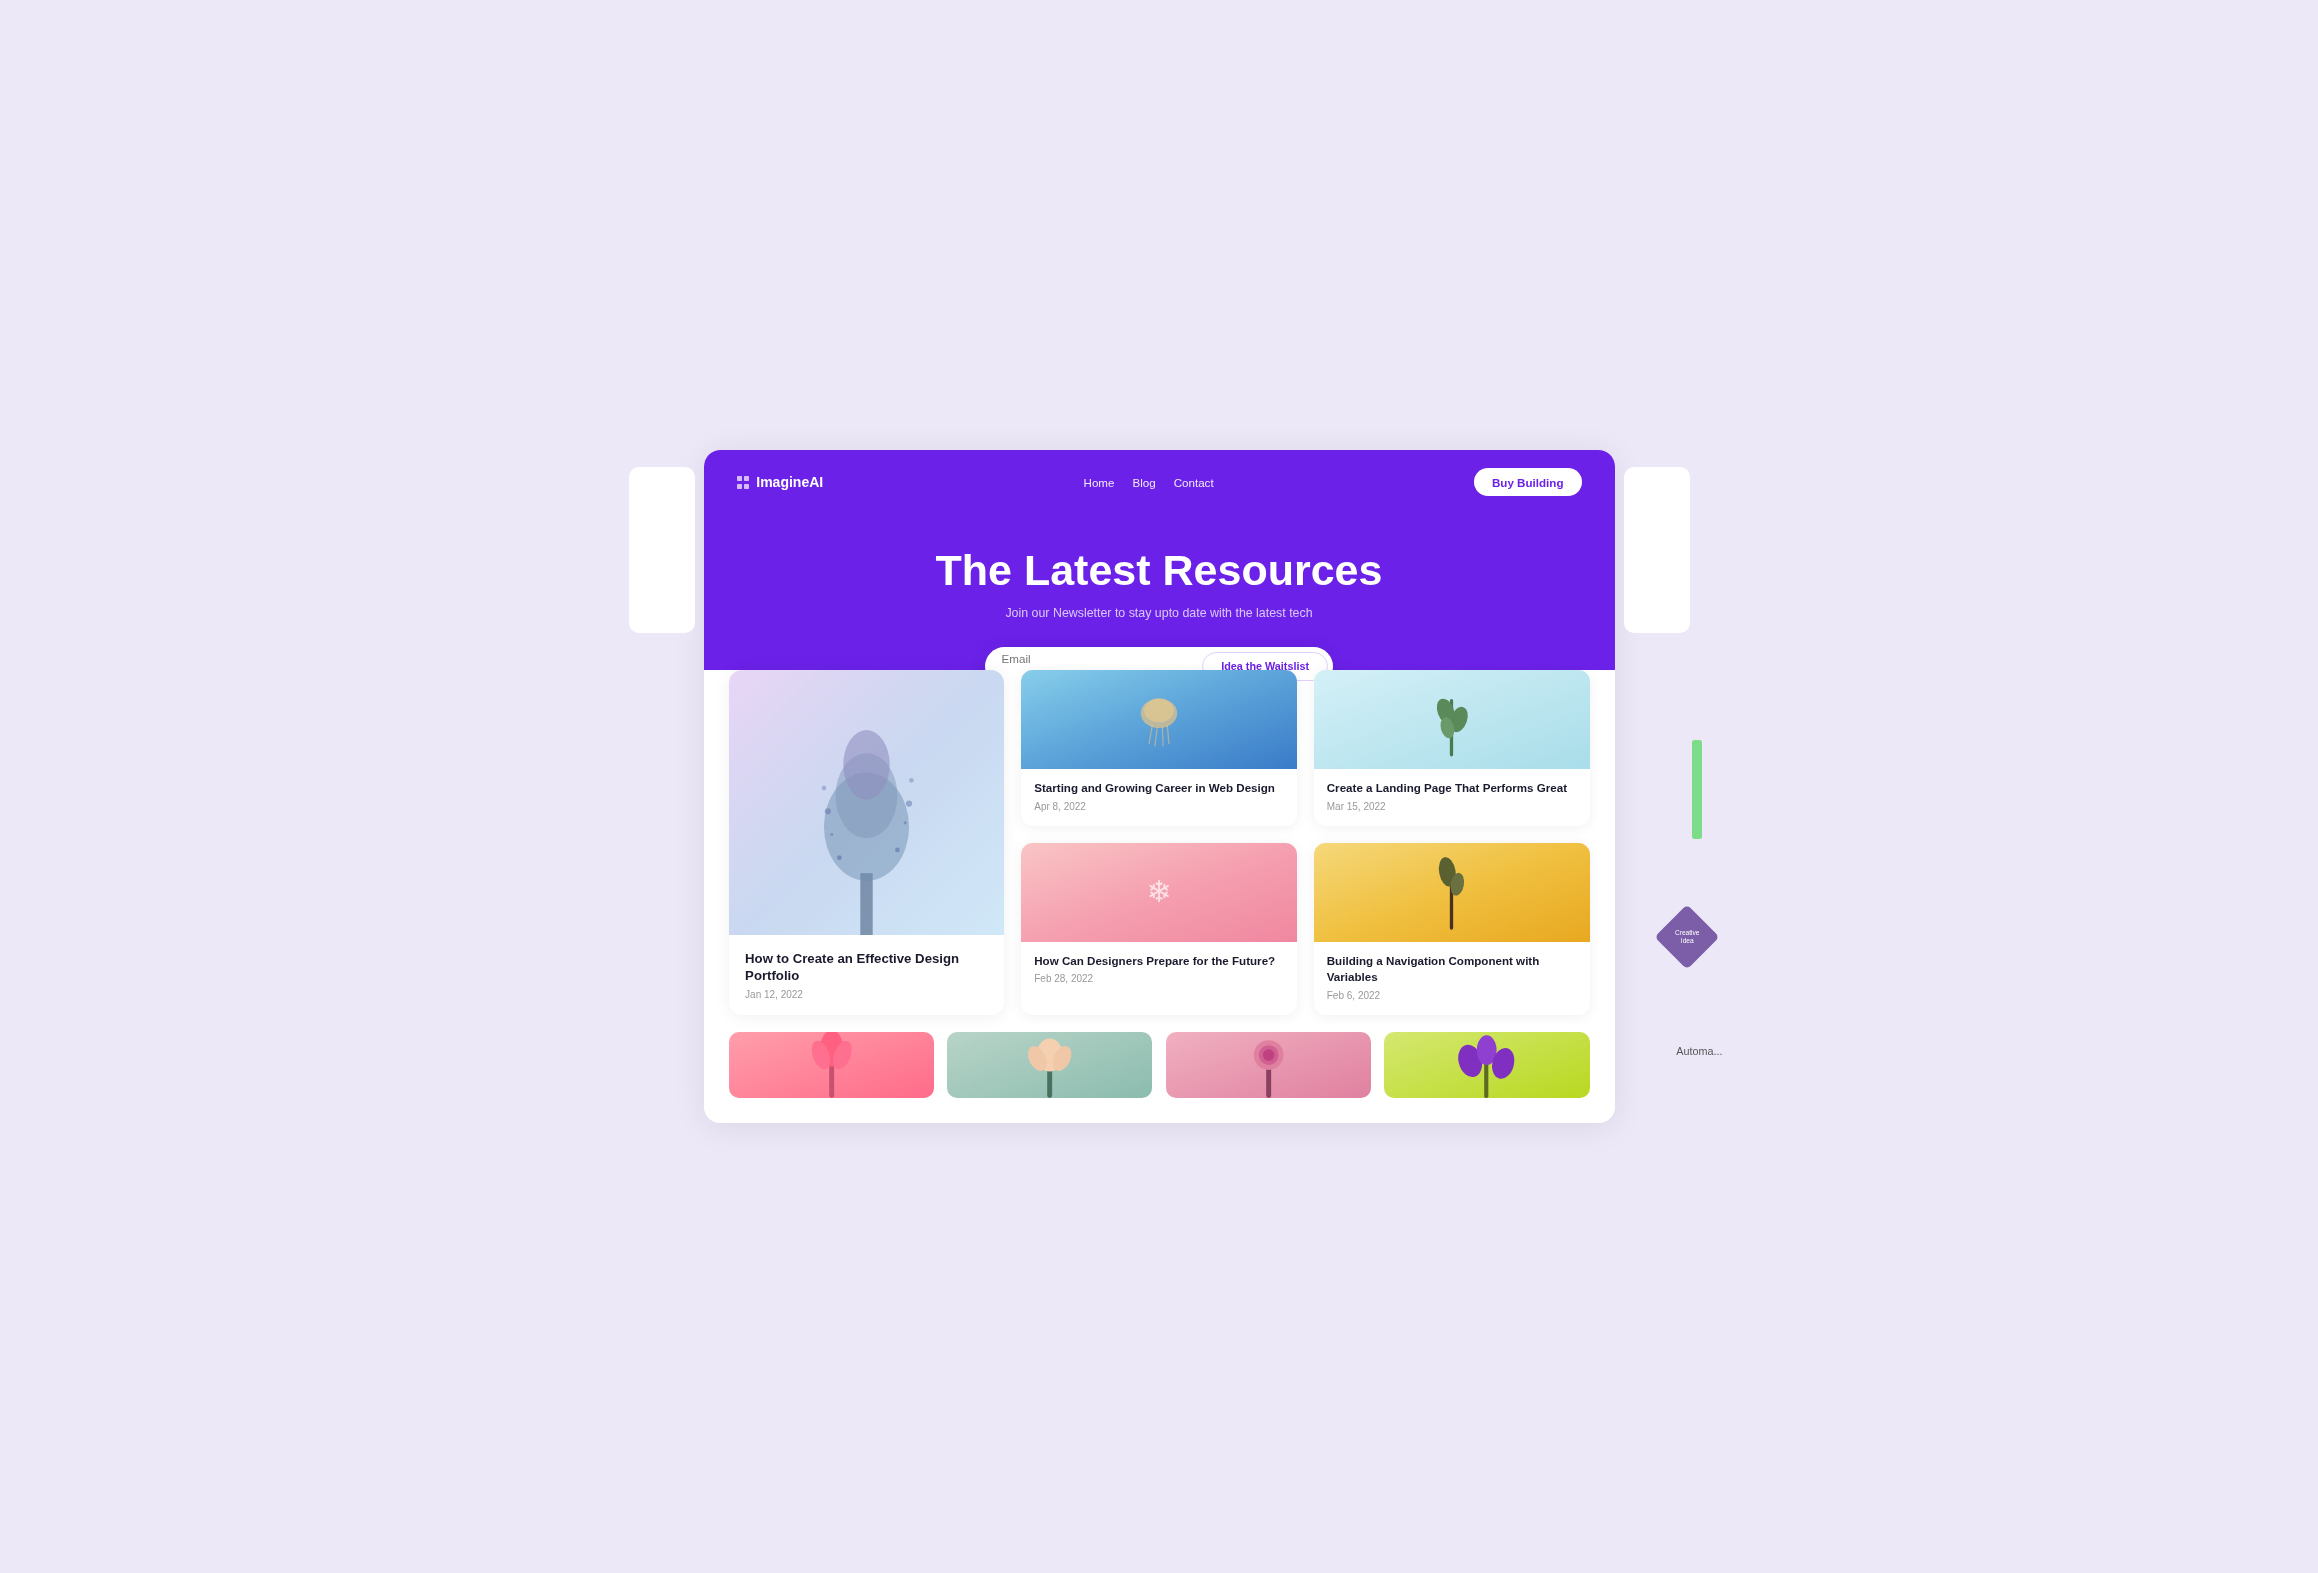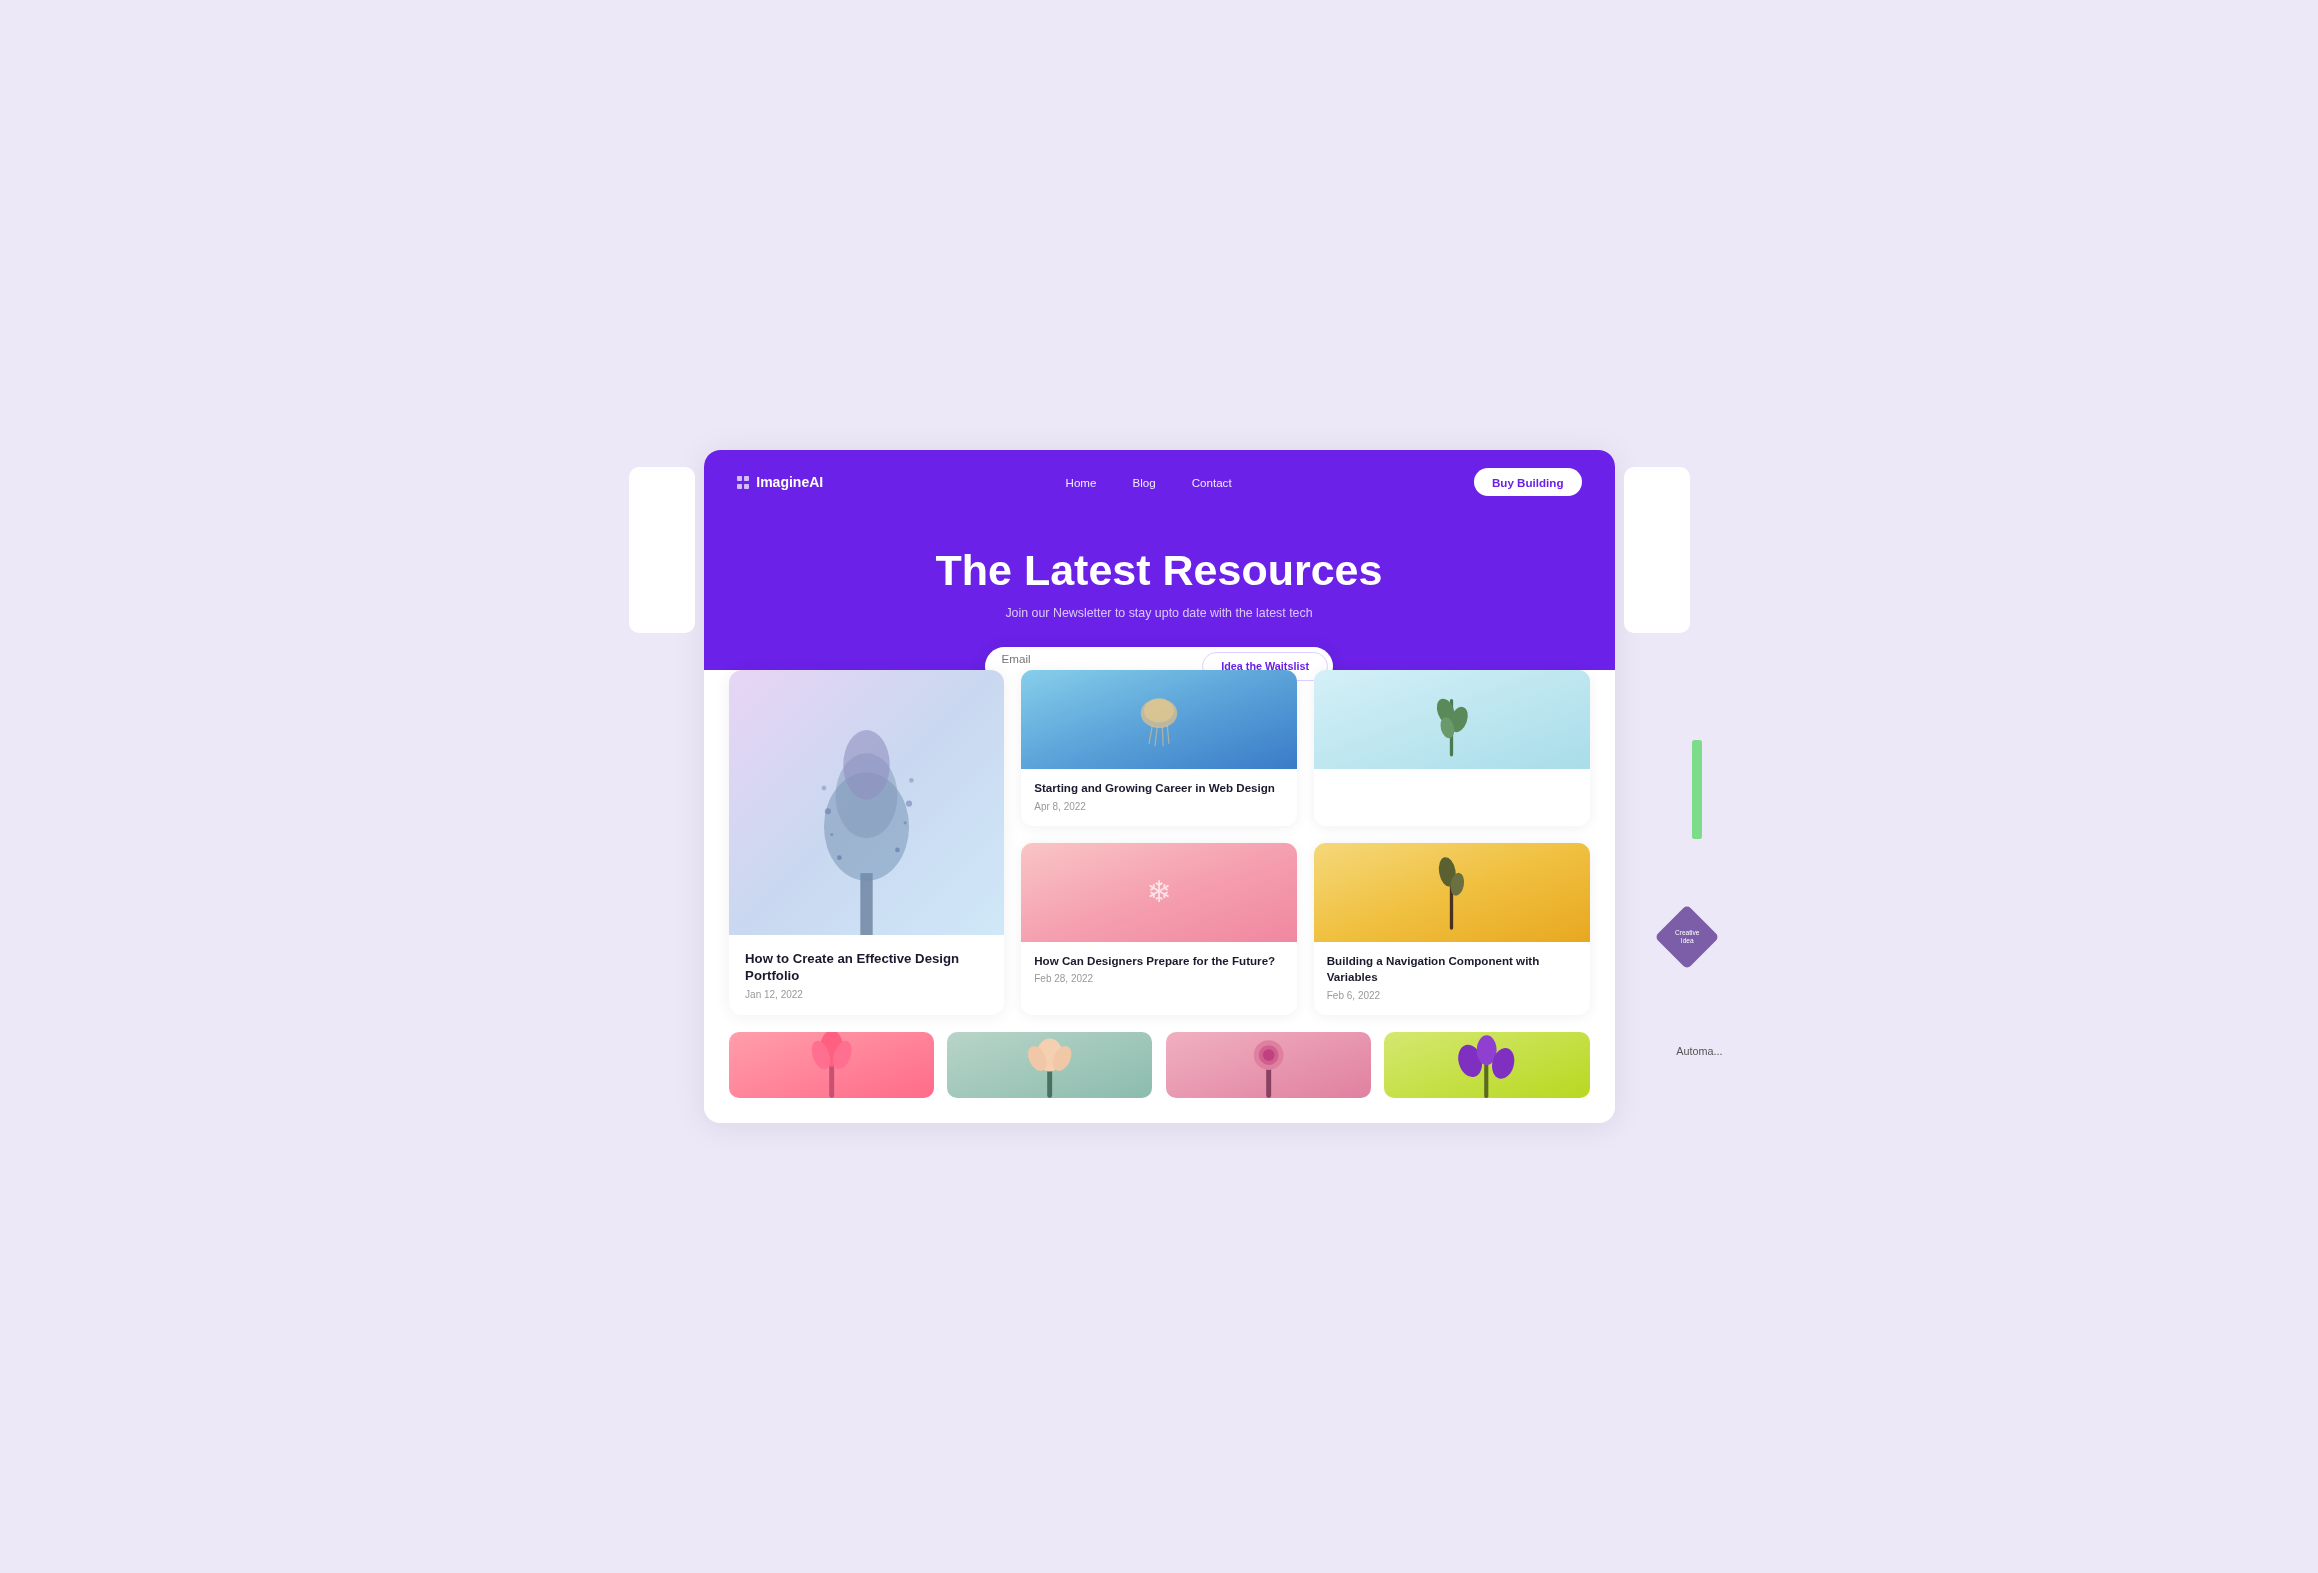--- a/index.html
+++ b/index.html
@@ -124,21 +124,21 @@
 
     .nav-logo-dot {
       width: 5px;
       height: 5px;
       background: rgba(255,255,255,0.7);
       border-radius: 0.8px;
     }
 
     .nav-links {
       display: flex;
-      gap: 36px;
+      gap: 18px;
     }
 
     .nav-link {
       color: rgba(255,255,255,0.9);
       font-size: 11.6px;
       text-decoration: none;
       cursor: pointer;
     }
 
     .nav-cta {
@@ -451,20 +451,24 @@
 
         <div class="card">
           <div class="img-plant-light">
             <svg width="41" height="75" viewBox="0 0 50 90">
               <rect x="23" y="20" width="4" height="70" fill="#4a7a50" rx="2"></rect>
               <ellipse cx="18" cy="35" rx="10" ry="16" fill="#5a8a5a" transform="rotate(-20 18 35)"></ellipse>
               <ellipse cx="34" cy="45" rx="10" ry="16" fill="#5a8a5a" transform="rotate(20 34 45)"></ellipse>
               <ellipse cx="20" cy="55" rx="8" ry="13" fill="#6a9a6a" transform="rotate(-15 20 55)"></ellipse>
             </svg>
           </div>
+          <div class="card-body">
+            <p class="card-title">Create a Landing Page That Performs Great</p>
+            <p class="card-date">Mar 15, 2022</p>
+          </div>
         </div>
 
         <div class="card">
           <div class="img-pink-gradient">
             <svg width="50" height="50" viewBox="0 0 60 60">
               <text x="30" y="42" text-anchor="middle" font-size="36" fill="rgba(255,255,255,0.7)">❄</text>
             </svg>
           </div>
           <div class="card-body">
             <p class="card-title">How Can Designers Prepare for the Future?</p>

